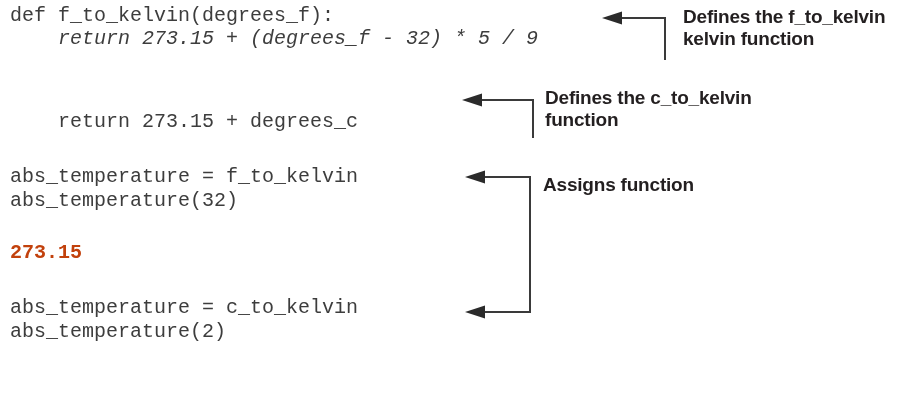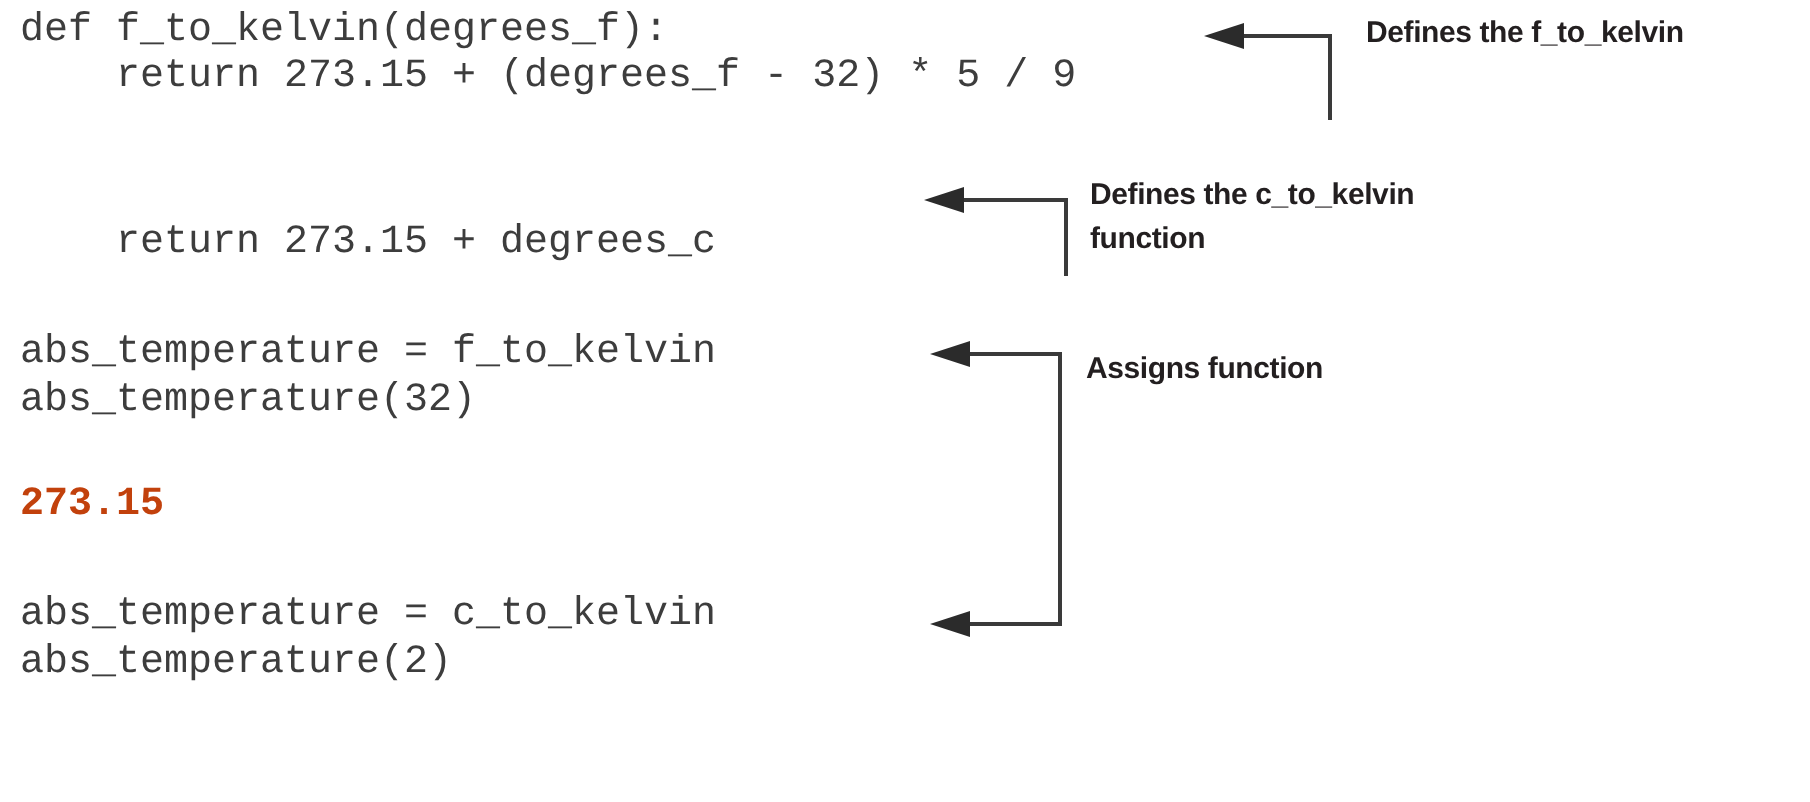--- a/index.html
+++ b/index.html
@@ -21,35 +21,35 @@
     white-space: pre;
   }
   .code-line.bold {
     font-weight: bold;
     color: #c2410c;
   }
   .annotation {
     position: absolute;
     font-family: "Liberation Sans", sans-serif;
     font-weight: bold;
-    font-size: 15px;
+    font-size: 19px;
     line-height: 22px;
     letter-spacing: -0.2px;
     color: #231f20;
     white-space: nowrap;
   }
   .annotation span { display: block; }
   #connector-overlay {
     position: absolute;
     top: 0; left: 0;
     width: 905px; height: 401px;
     pointer-events: none;
   }
   
-  .l0 { top: 4px; }   .l1 { top: 27px; }
+  .l0 { top: 4px; }   .l1 { top: 27px; font-style: italic; }
   .l2 { top: 87px; }  .l3 { top: 110px; }
   .l4 { top: 165px; } .l5 { top: 189px; }
   .l6 { top: 241px; }
   .l7 { top: 296px; } .l8 { top: 320px; }
   .l9 { top: 375px; }
   .a0 { left: 683px; top: 6px; }
   .a1 { left: 545px; top: 87px; }
   .a2 { left: 543px; top: 174px; }
 </style>
 </head>
@@ -81,20 +81,21 @@
 
     <g>
       <path d="M 483 177 L 530 177 L 530 312 L 483 312" fill="none" stroke="#3a3a3a" stroke-width="2"></path>
       <polygon points="465,177 485,170.5 485,183.5" fill="#2b2b2b"></polygon>
       <polygon points="465,312 485,305.5 485,318.5" fill="#2b2b2b"></polygon>
     </g>
   </svg>
 
   <div class="annotation a0">
     <span>Defines the f_to_kelvin</span>
+    <span>kelvin function</span>
   </div>
   <div class="annotation a1">
     <span>Defines the c_to_kelvin</span>
     <span>function</span>
   </div>
   <div class="annotation a2">
     <span>Assigns function</span>
   </div>
 
 </div>

